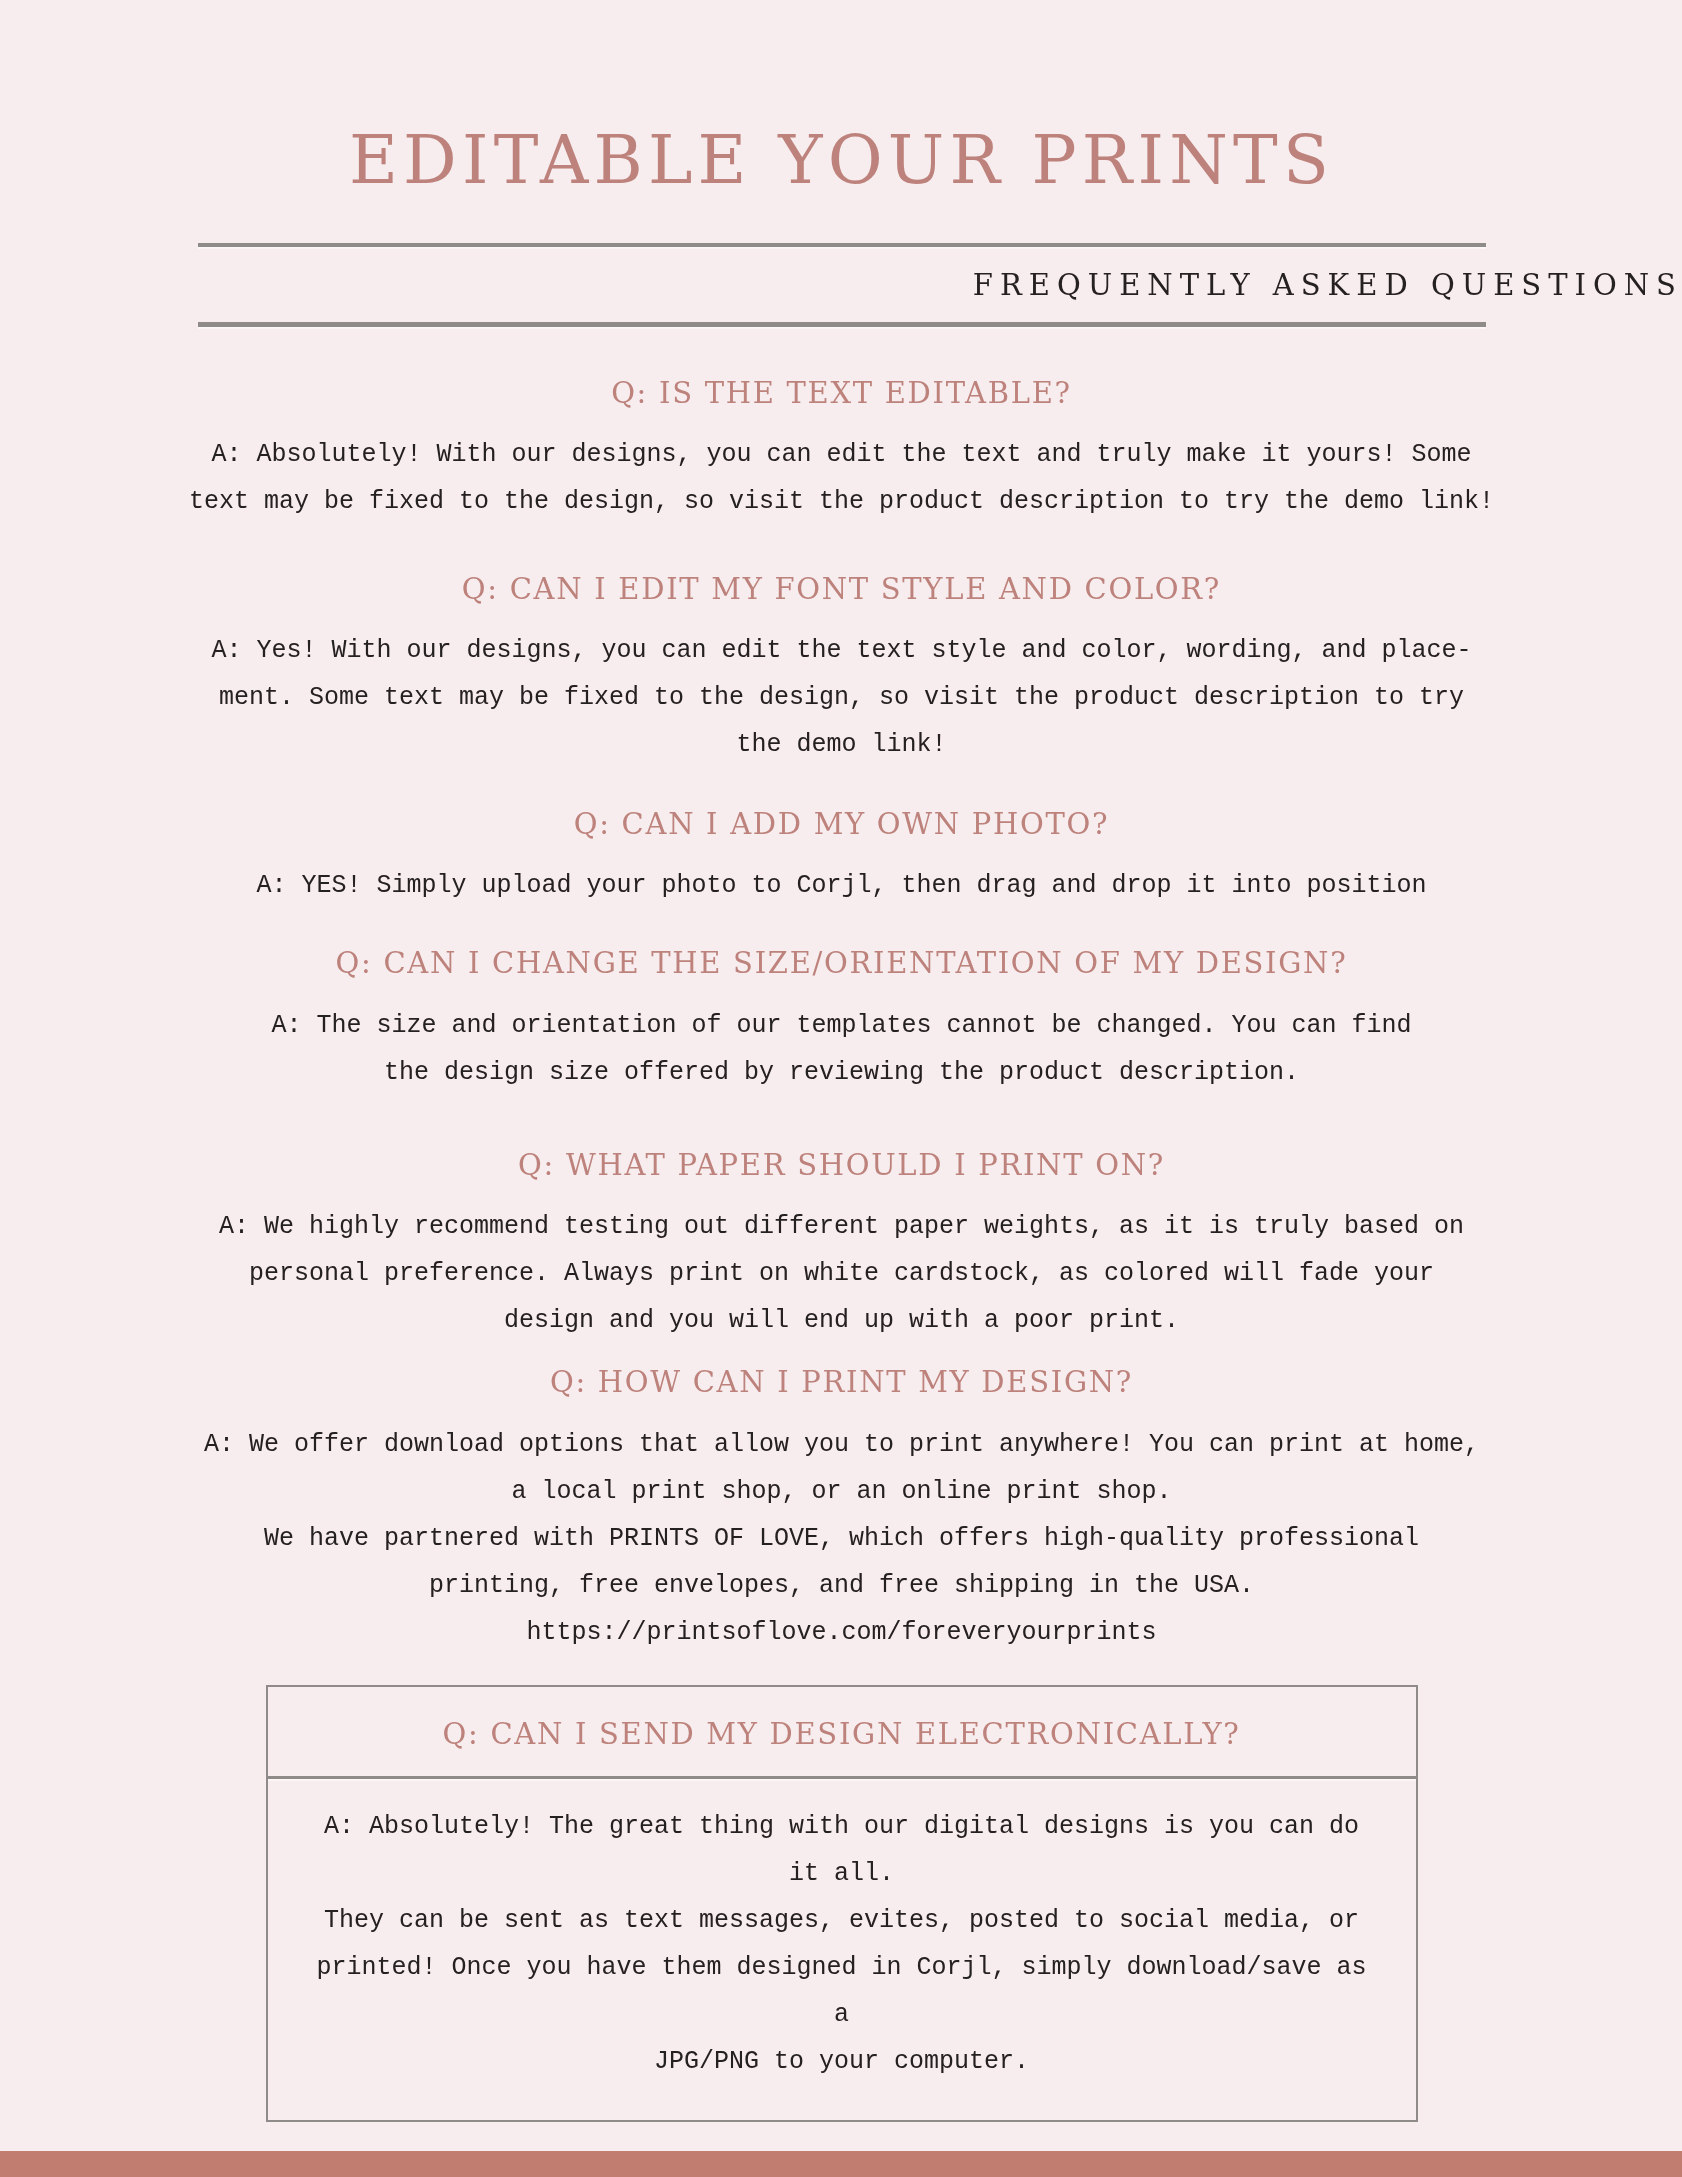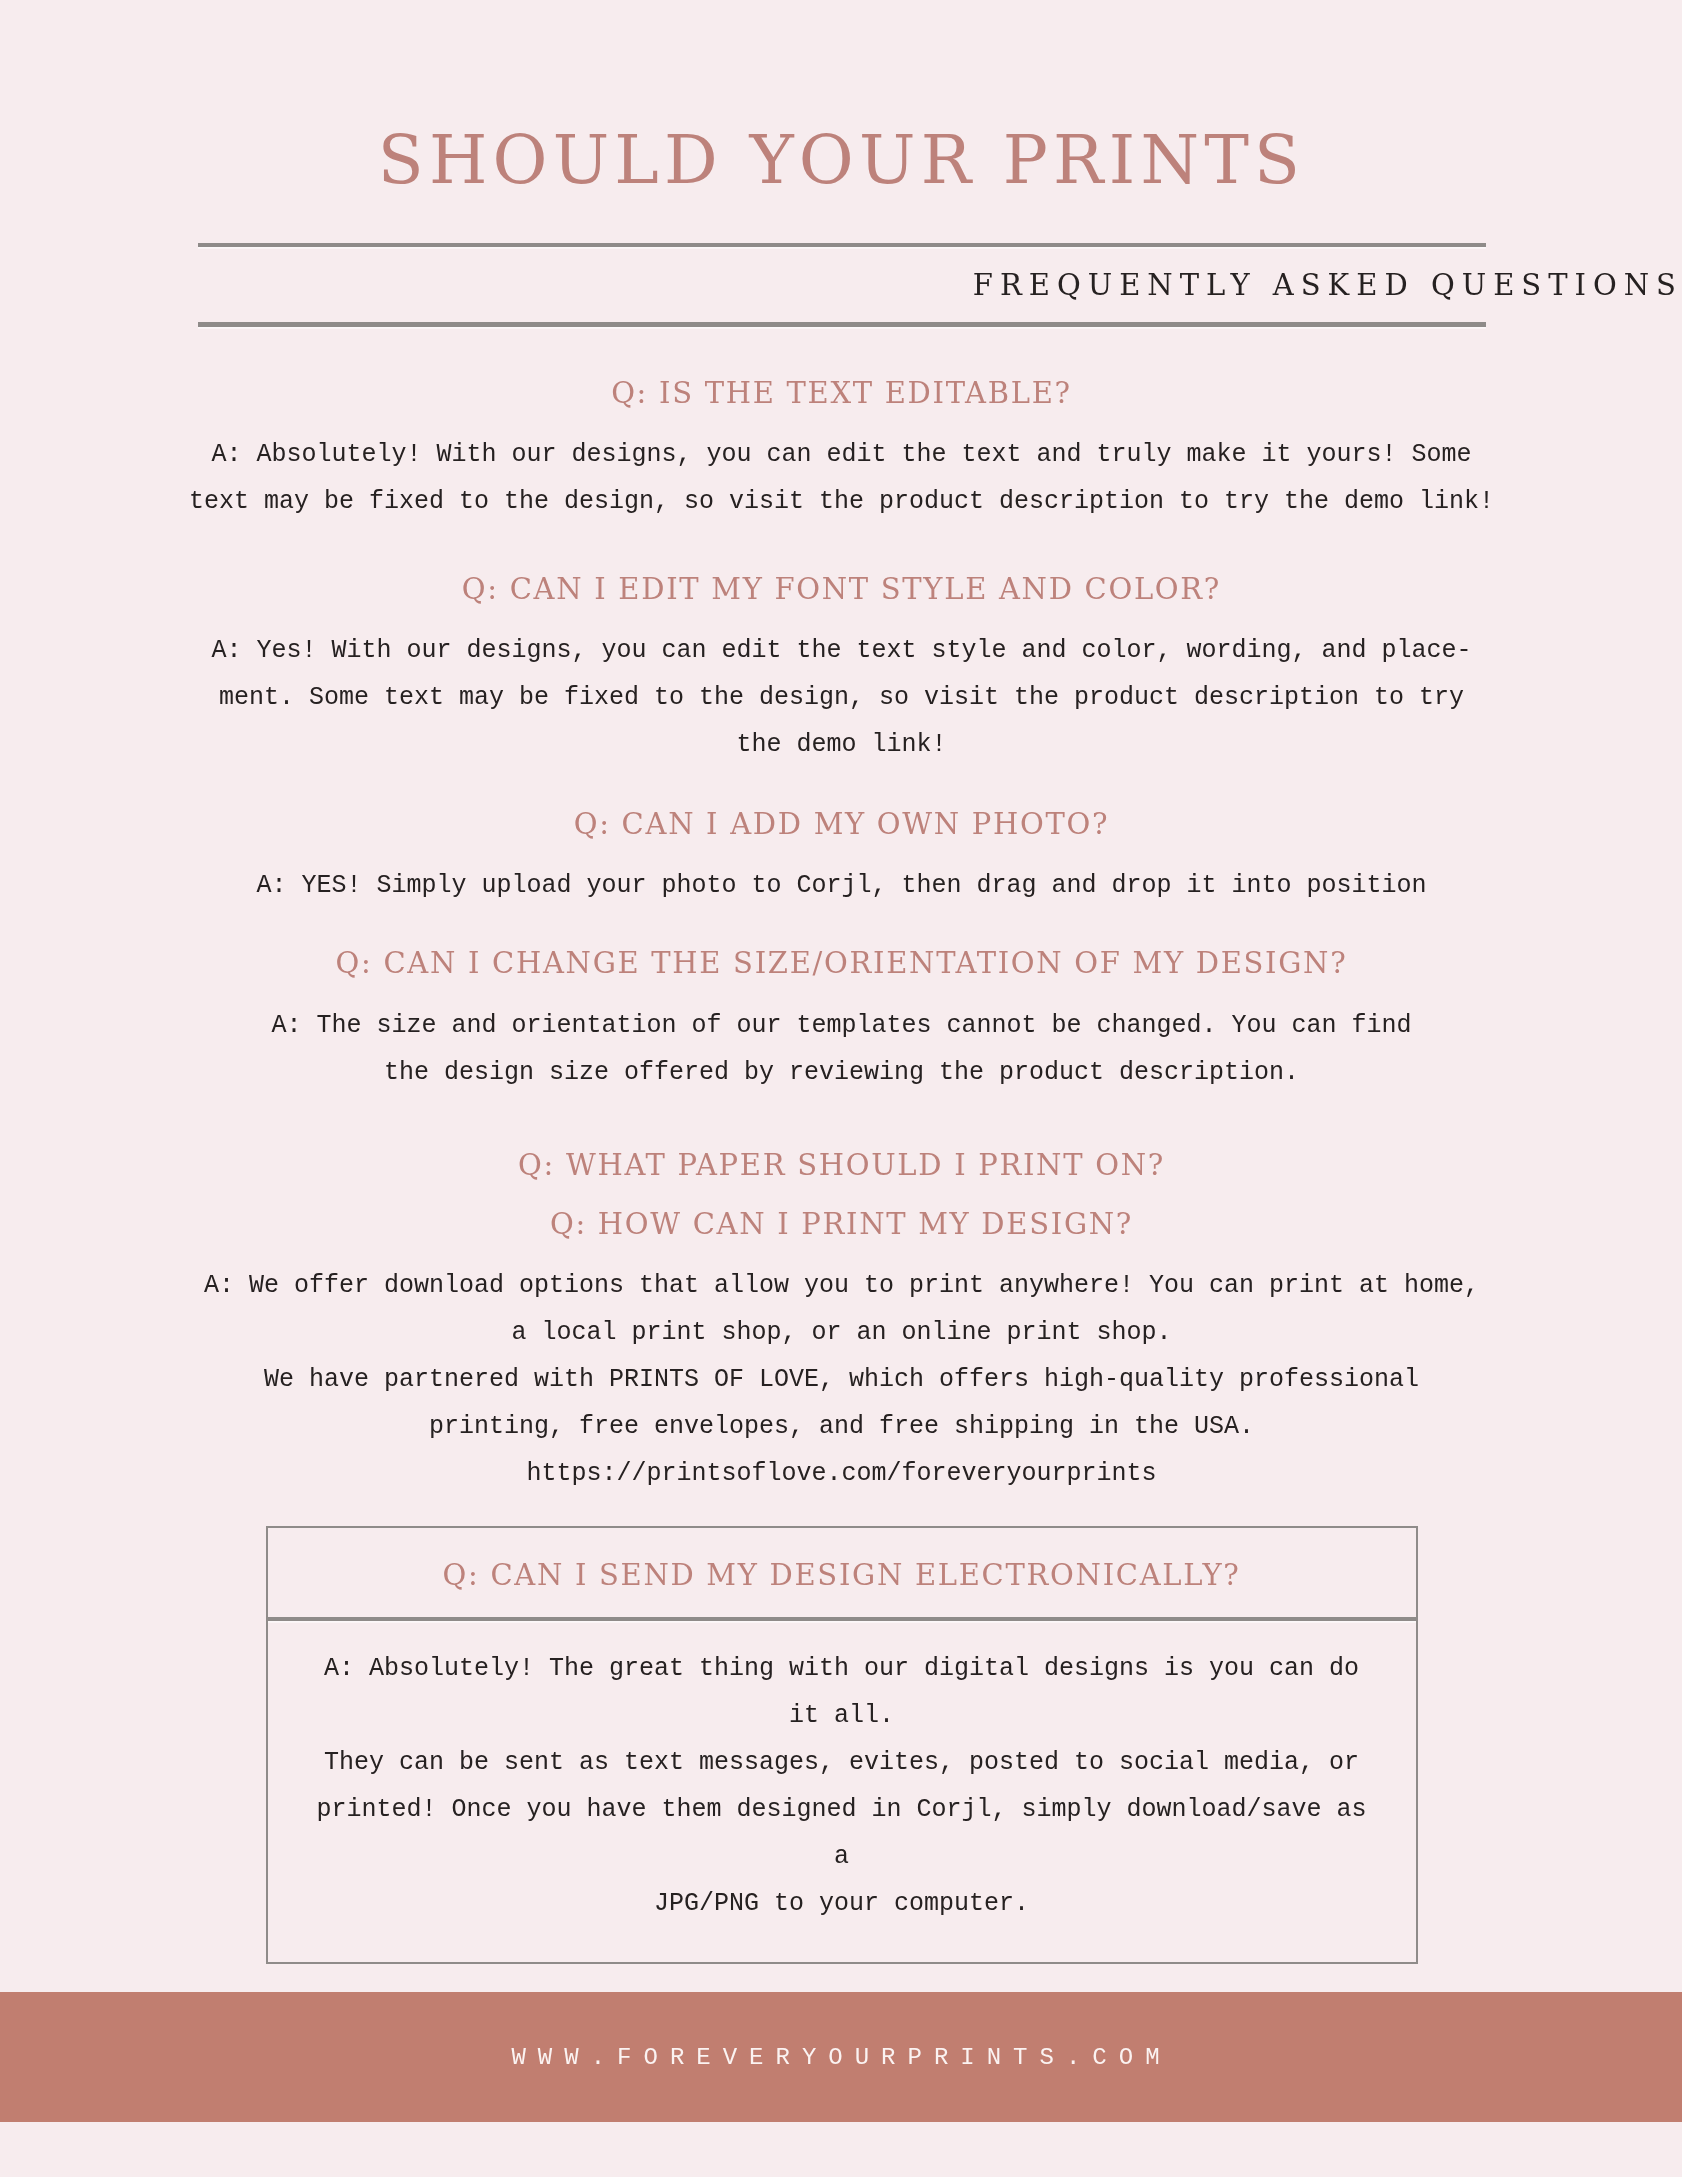--- a/index.html
+++ b/index.html
@@ -101,21 +101,21 @@
     font-size: 24px;
     letter-spacing: 12px;
     color: var(--footer-text, #fbf3f2);
   }
 </style>
 </head>
 <body>
 
 <div class="page">
 
-  <h1 class="brand">SHOULD YOUR PRINTS</h1>
+  <h1 class="brand">EDITABLE YOUR PRINTS</h1>
 
   <div class="rule rule-top"></div>
   <h2 class="subtitle">FREQUENTLY ASKED QUESTIONS</h2>
   <div class="rule rule-bottom"></div>
 
   <section class="faq s1">
     <h3 class="q">Q: IS THE TEXT EDITABLE?</h3>
     <p class="a">A: Absolutely! With our designs, you can edit the text and truly make it yours! Some
 text may be fixed to the design, so visit the product description to try the demo link!</p>
   </section>
@@ -133,20 +133,23 @@
   </section>
 
   <section class="faq s4">
     <h3 class="q">Q: CAN I CHANGE THE SIZE/ORIENTATION OF MY DESIGN?</h3>
     <p class="a">A: The size and orientation of our templates cannot be changed. You can find
 the design size offered by reviewing the product description.</p>
   </section>
 
   <section class="faq s5">
     <h3 class="q">Q: WHAT PAPER SHOULD I PRINT ON?</h3>
+    <p class="a">A: We highly recommend testing out different paper weights, as it is truly based on
+personal preference. Always print on white cardstock, as colored will fade your
+design and you will end up with a poor print.</p>
   </section>
 
   <section class="faq s6">
     <h3 class="q">Q: HOW CAN I PRINT MY DESIGN?</h3>
     <p class="a">A: We offer download options that allow you to print anywhere! You can print at home,
 a local print shop, or an online print shop.
 We have partnered with PRINTS OF LOVE, which offers high-quality professional
 printing, free envelopes, and free shipping in the USA.
 https://printsoflove.com/foreveryourprints</p>
   </section>

